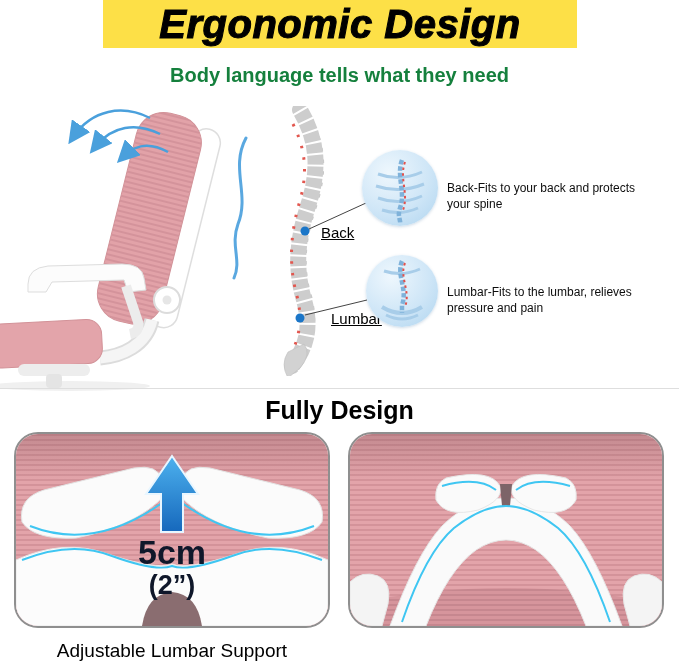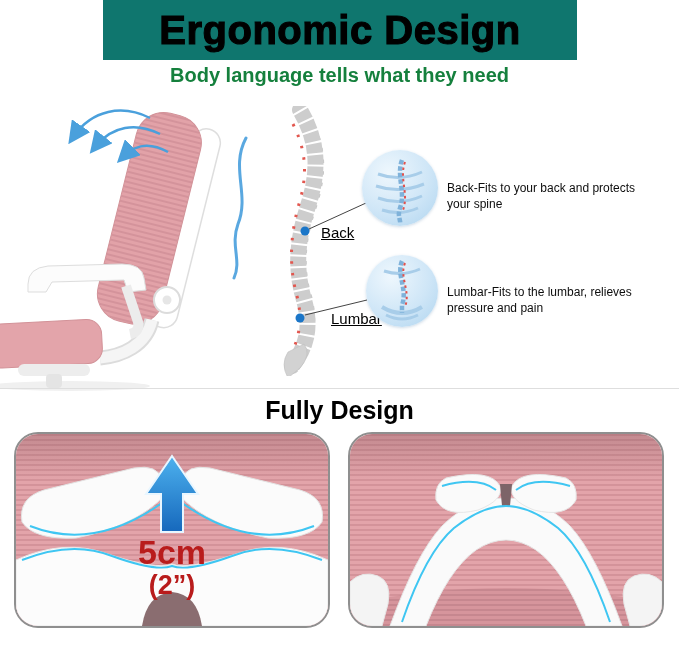--- a/index.html
+++ b/index.html
@@ -1,21 +1,21 @@
 <!DOCTYPE html>
 <html><head>
 <meta charset="utf-8">
 <style>
   * { margin:0; padding:0; box-sizing:border-box; }
   body { background:#fff; font-family:"Liberation Sans", sans-serif; }
   .page { position:relative; width:679px; height:669px; background:#fff; overflow:hidden; }
 
   
-  .title-band { position:absolute; left:103px; top:0; width:474px; height:60px;
-                background:#0f766e; display:flex; align-items:center; justify-content:center; }
+  .title-band { position:absolute; left:103px; top:0; width:474px; height:48px;
+                background:#fde047; display:flex; align-items:center; justify-content:center;font-style:italic; }
   .title { font-size:40px; font-weight:700; color:#000; letter-spacing:.5px;
            -webkit-text-stroke:1.1px #000; }
   .subtitle { position:absolute; top:64px; left:0; width:100%; text-align:center;
               font-size:20px; color:#15803d; }
 
   
   .diagram { position:absolute; top:100px; left:0; width:679px; height:288px; }
   .diagram svg { position:absolute; }
   .overlay { left:0; top:0; }
   .anat-circle { position:absolute; border-radius:50%;
@@ -36,21 +36,21 @@
   .support-heading { position:absolute; top:396px; left:0; width:100%; text-align:center;
                      font-size:25px; font-weight:700; color:#000; }
 
   
   .panel { position:absolute; top:432px; width:316px; height:196px; border:2.5px solid #8f8f8f;
            border-radius:24px; overflow:hidden; background:#fff; }
   .panel-left { left:14px; }
   .panel-right { left:348px; }
   .panel svg.fill { position:absolute; left:0; top:0; width:100%; height:100%; }
   .measure { position:absolute; left:0; right:0; top:100px; text-align:center;
-             color:#b91c1c; font-weight:700; line-height:1.08; }
+             color:#0f172a; font-weight:700; line-height:1.08; }
   .measure .val { display:block; font-size:34px; }
   .measure .unit { display:block; font-size:27px; }
   .caption { position:absolute; top:640px; width:316px; text-align:center;
              font-size:19px; color:#000; }
   .caption-left { left:14px; }
   .caption-right { left:348px; }
 </style>
 </head>
 <body>
 
@@ -227,14 +227,15 @@
       <path d="M312,192 L312,148 Q300,136 284,142 Q270,148 274,170 L280,192 Z" fill="#f4f4f4" stroke="#e6e6e6" stroke-width="1"></path>
 
       <g fill="none" stroke="#3fc6f2" stroke-width="2">
         <path d="M52,188 Q76,118 104,94 Q132,72 156,72 Q180,72 208,94 Q236,118 260,188"></path>
         <path d="M92,52 Q128,42 146,56"></path>
         <path d="M220,52 Q184,42 166,56"></path>
       </g>
     </svg>
   </div>
 
+  <div class="caption caption-left">Adjustable Lumbar Support</div>
 
 </div>
 
 </body></html>

